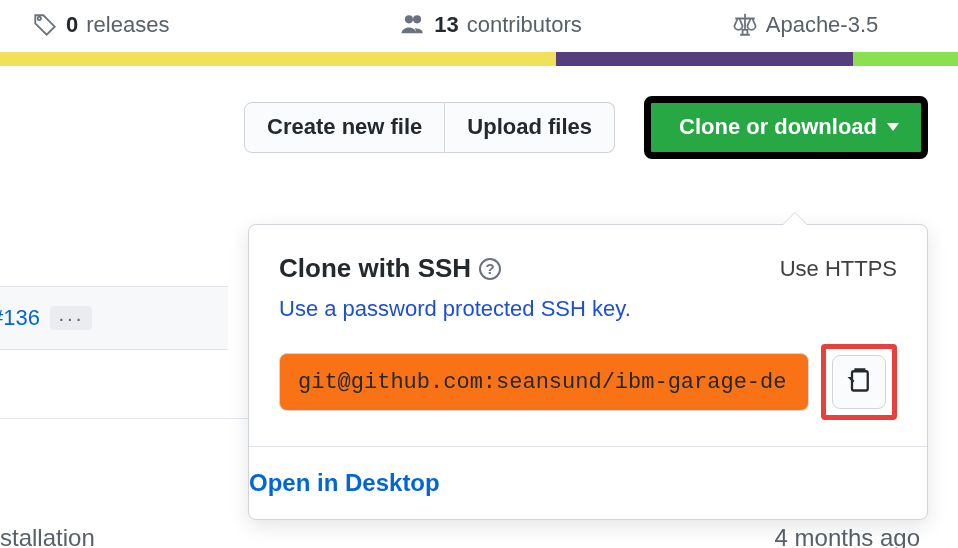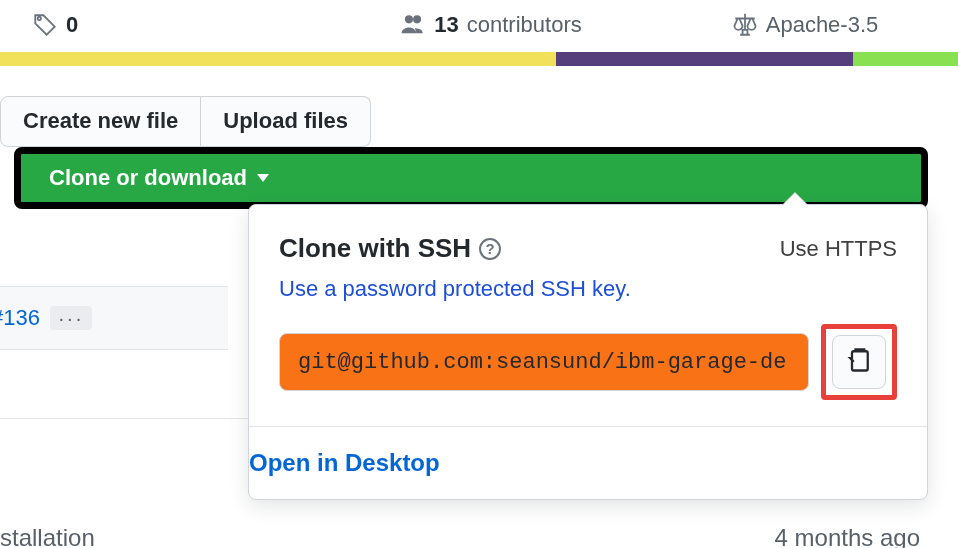--- a/index.html
+++ b/index.html
@@ -36,23 +36,23 @@
   .stats-row .stat-item:nth-child(3){ flex:1; justify-content:center;}
 
   
   .lang-bar { display:flex; height:14px; width:100%; }
   .lang-seg { height:100%; }
 
   
   .file-actions {
     display:flex;
     justify-content:flex-end;
+    align-items:center;
     padding:30px 30px 10px 0;
-    gap:0;
-    flex-direction:column;
+    gap:15px;
   }
   .btn {
     background:#fafbfc;
     border:1px solid #cfd3d8;
     color:#24292e;
     font-size:22px;
     font-weight:600;
     padding:10px 22px;
     line-height:1.3;
     cursor:pointer;
@@ -93,21 +93,21 @@
     position:absolute; right:38px; bottom:-4px; color:#586069; font-size:24px;
   }
   .thin-divider {
     position:absolute; left:-20px; top:418px; height:1px; background:#e1e4e8; width:268px;
   }
 
   
   .popover {
     position:absolute;
     right:30px;
-    top:204px;
+    top:224px;
     width:680px;
     background:#fff;
     border:1px solid #d1d5da;
     border-radius:8px;
     box-shadow:0 6px 20px rgba(27,31,35,0.12);
   }
   .popover-caret {
     position:absolute; top:-12px; right:120px;
     width:0;height:0;border-left:12px solid transparent;border-right:12px solid transparent;border-bottom:12px solid #fff;
     filter: drop-shadow(0 -1px 0 #d1d5da);
@@ -149,20 +149,21 @@
 <body>
 
 <div class="stats-row">
   <div class="stat-item">
     <span class="stat-icon">
       <svg viewBox="0 0 16 16" fill="currentColor">
           <path d="M2 2h5l7 7-5 5-7-7V2zm2.5 3a1 1 0 100-2 1 1 0 000 2z" fill="none" stroke="currentColor" stroke-width="1.1"></path>
         </svg>
     </span>
     <span class="num">0</span>
+    <span>releases</span>
   </div>
   <div class="stat-item">
     <span class="stat-icon">
       <svg viewBox="0 0 16 16" fill="currentColor">
           <path d="M5.5 7a2.5 2.5 0 100-5 2.5 2.5 0 000 5zm5 0a2.5 2.5 0 100-5 2.5 2.5 0 000 5zM1 13c0-2 2-3.5 4.5-3.5S10 11 10 13H1zm8.3-3c1 .1 4.7.3 4.7 3h-4c0-1-.3-2-1-2.8l.3-.2z"></path>
         </svg>
     </span>
     <span class="num">13</span>
     <span>contributors</span>
   </div>

